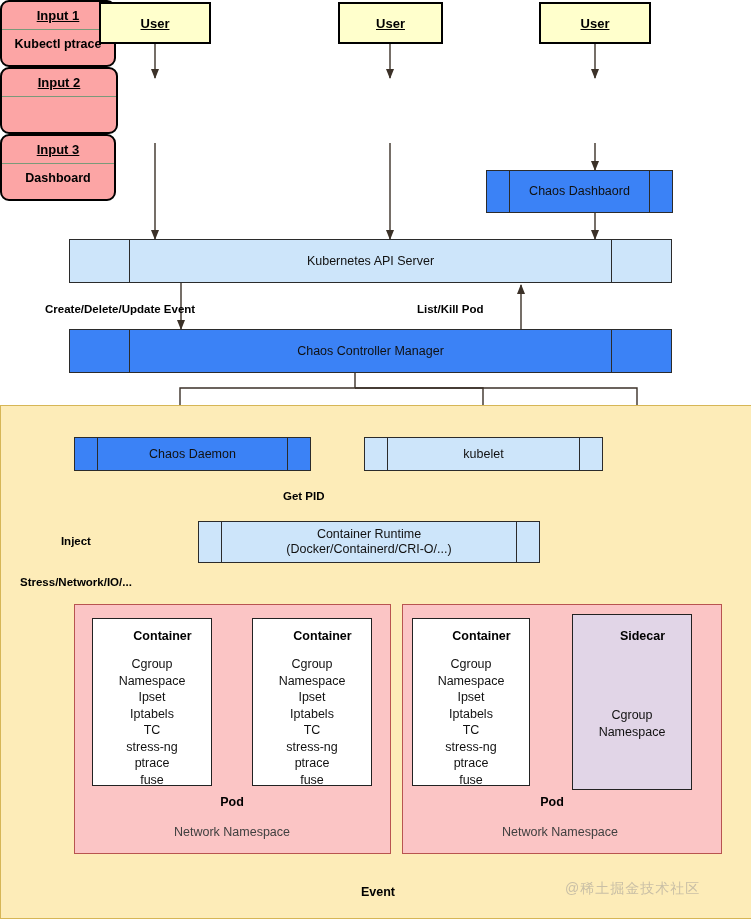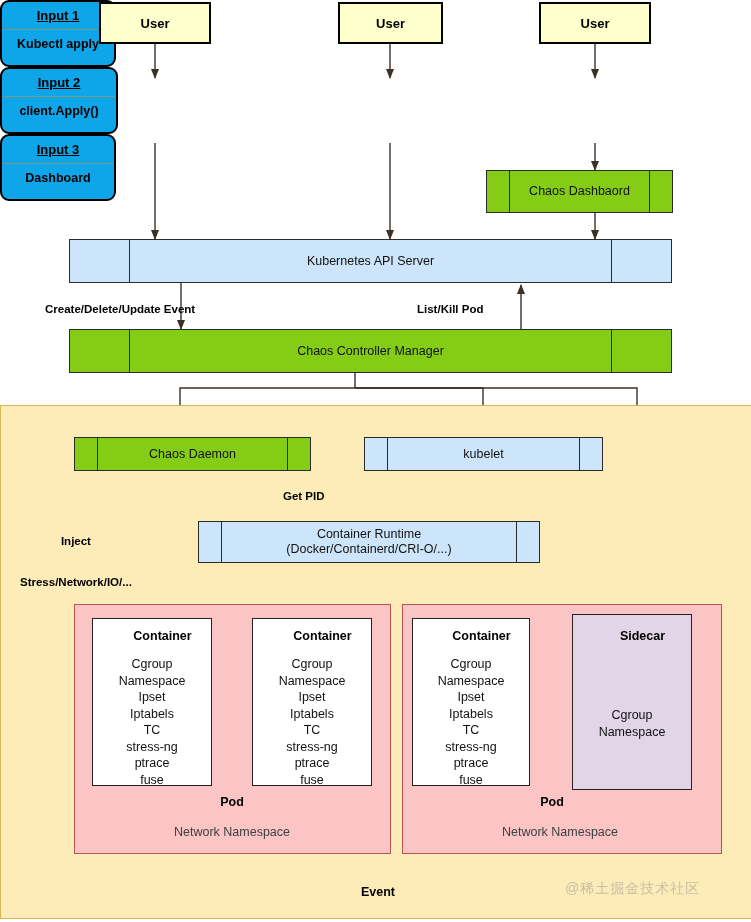--- a/index.html
+++ b/index.html
@@ -3,43 +3,43 @@
 <meta charset="utf-8">
 <style>
   html,body{margin:0;padding:0;background:#ffffff;}
   body{
     font-family:"Liberation Sans", sans-serif;
     width:751px;height:922px;position:relative;overflow:hidden;
   }
   #canvas{position:absolute;left:0;top:0;width:751px;height:922px;}
 
   .box{position:absolute;box-sizing:border-box;display:flex;
-       align-items:center;justify-content:center;text-align:center;}
+       align-items:center;justify-content:center;text-align:center;text-decoration:underline;}
 
   
   .user-box{background:#ffffcc;border:2px solid #000000;
             font-size:13px;font-weight:bold;color:#000;}
 
   
-  .input-box{background:#0ea5e9;border:2px solid #000000;border-radius:9px;
+  .input-box{background:#fca5a5;border:2px solid #000000;border-radius:9px;
              display:block;padding:0;overflow:hidden;}
   .input-title{height:27px;line-height:27px;text-align:center;font-size:13px;
                font-weight:bold;text-decoration:underline;border-bottom:1px solid #7a9a7a;}
   .input-body{height:29px;line-height:29px;text-align:center;font-size:12.5px;
               font-weight:bold;}
 
   
   .comp{border:1px solid #2b2b2b;position:absolute;box-sizing:border-box;}
   .comp .inner{position:absolute;left:0;top:0;right:0;bottom:0;
                display:flex;align-items:center;justify-content:center;
                text-align:center;font-size:12.5px;color:#111;line-height:15px;}
   .comp .rail-l{position:absolute;top:0;bottom:0;border-right:1px solid #2b2b2b;}
   .comp .rail-r{position:absolute;top:0;bottom:0;border-left:1px solid #2b2b2b;}
   .blue{background:#cde5fa;}
-  .purple{background:#84cc16;}
+  .purple{background:#3b82f6;}
 
   
   .node-region{position:absolute;background:#fdecb8;border:1px solid #d6b656;}
   .node-label{position:absolute;font-size:12.5px;font-weight:bold;color:#000;}
 
   
   .pod{position:absolute;background:#fbc5c5;border:1px solid #b85450;box-sizing:border-box;}
   .pod-label{position:absolute;font-size:12.5px;font-weight:bold;color:#000;text-align:center;}
   .pod-ns{position:absolute;font-size:12.5px;color:#404040;text-align:center;}
 
@@ -109,25 +109,24 @@
   <div class="node-region" style="left:0px;top:405px;width:751px;height:512px;"></div>
   <div class="node-label" style="left:378px;top:885px;transform:translateX(-50%);">Event</div>
   <div class="watermark" style="left:565px;top:880px;">@稀土掘金技术社区</div>
 
   <div class="box user-box" style="left:99px;top:2px;width:112px;height:42px;">User</div>
   <div class="box user-box" style="left:338px;top:2px;width:105px;height:42px;">User</div>
   <div class="box user-box" style="left:539px;top:2px;width:112px;height:42px;">User</div>
 
   <div class="input-box" style="left:99px;top:80px;width:112px;height:63px;">
     <div class="input-title">Input 1</div>
-    <div class="input-body">Kubectl apply</div>
+    <div class="input-body">Kubectl ptrace</div>
   </div>
   <div class="input-box" style="left:336px;top:80px;width:114px;height:63px;">
     <div class="input-title">Input 2</div>
-    <div class="input-body">client.Apply()</div>
   </div>
   <div class="input-box" style="left:539px;top:80px;width:112px;height:63px;">
     <div class="input-title">Input 3</div>
     <div class="input-body">Dashboard</div>
   </div>
 
   <div class="comp purple" style="left:486px;top:170px;width:187px;height:43px;">
     <div class="rail-l" style="left:0;width:22px;"></div>
     <div class="rail-r" style="right:0;width:22px;"></div>
     <div class="inner">Chaos Dashbaord</div>

